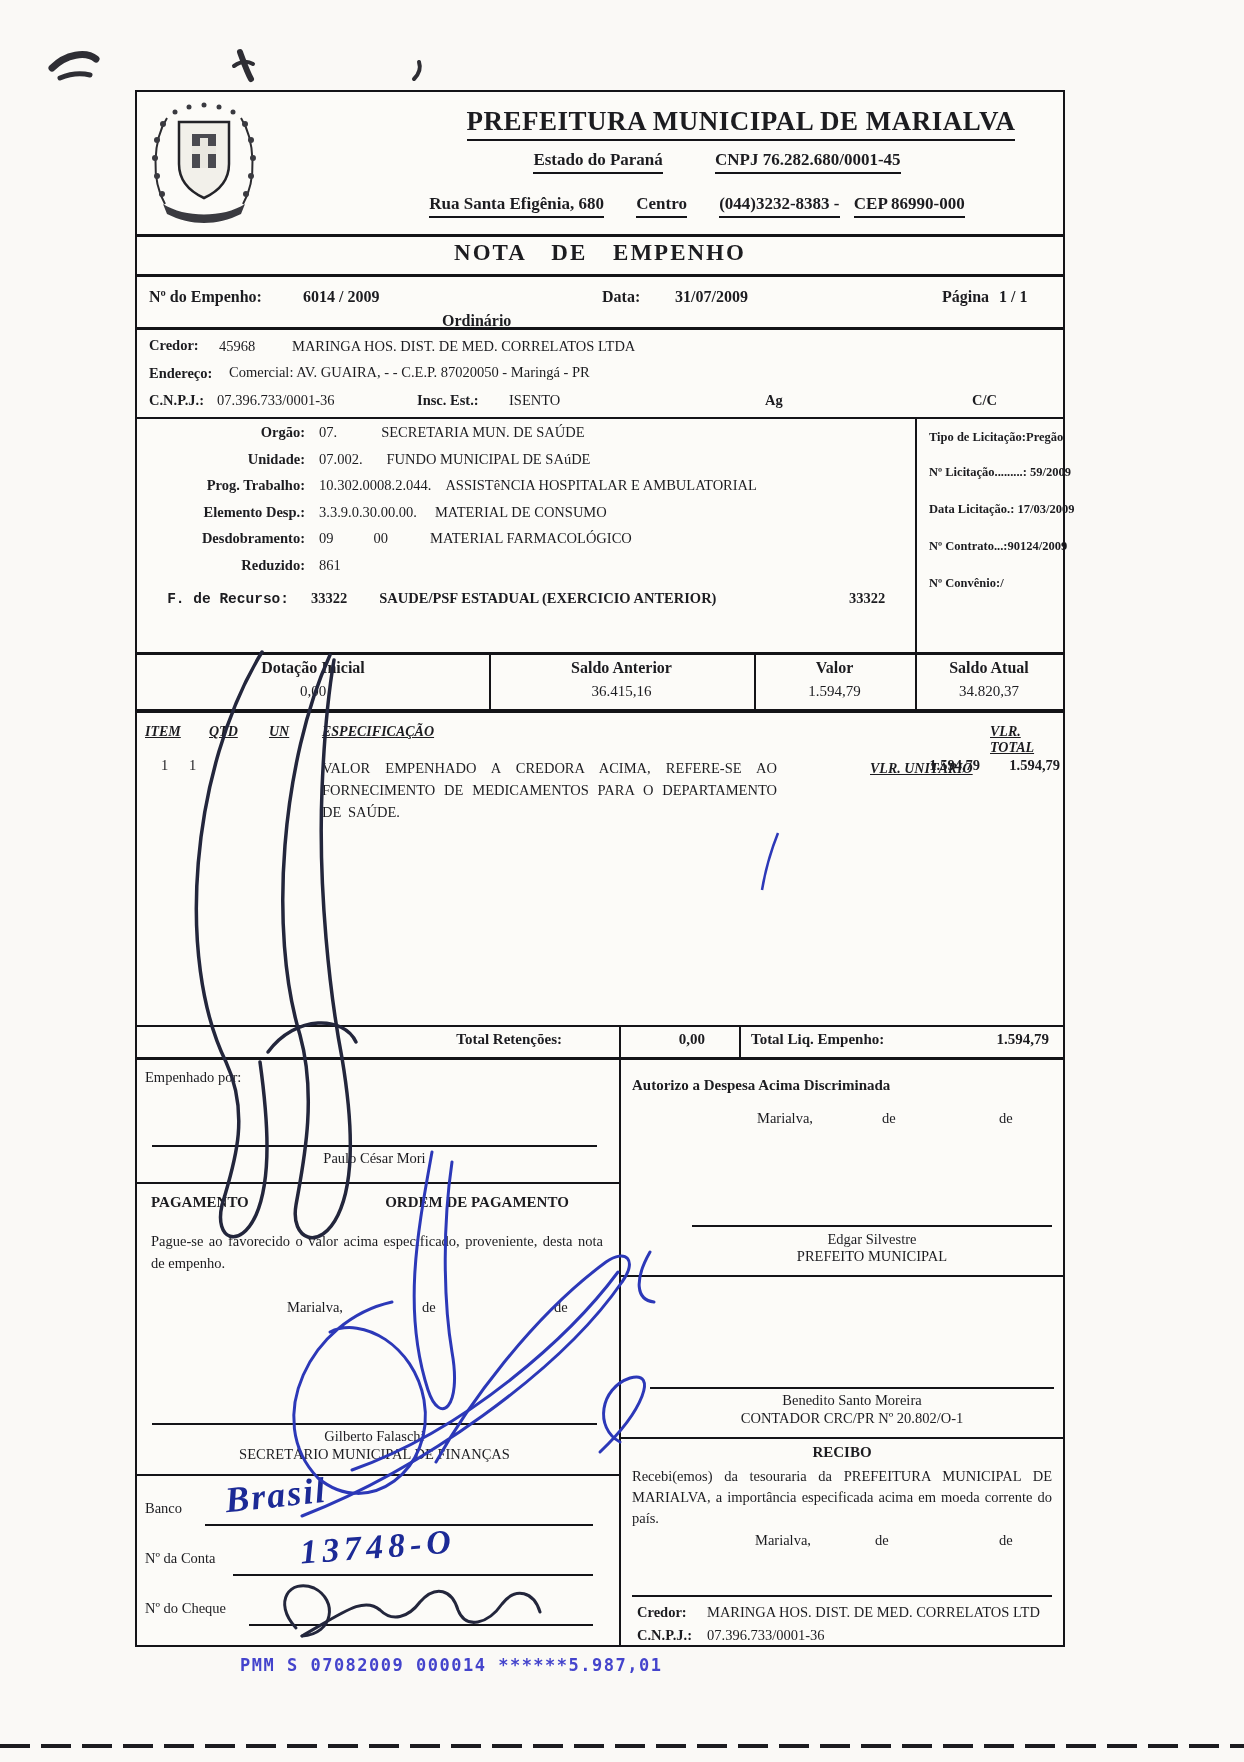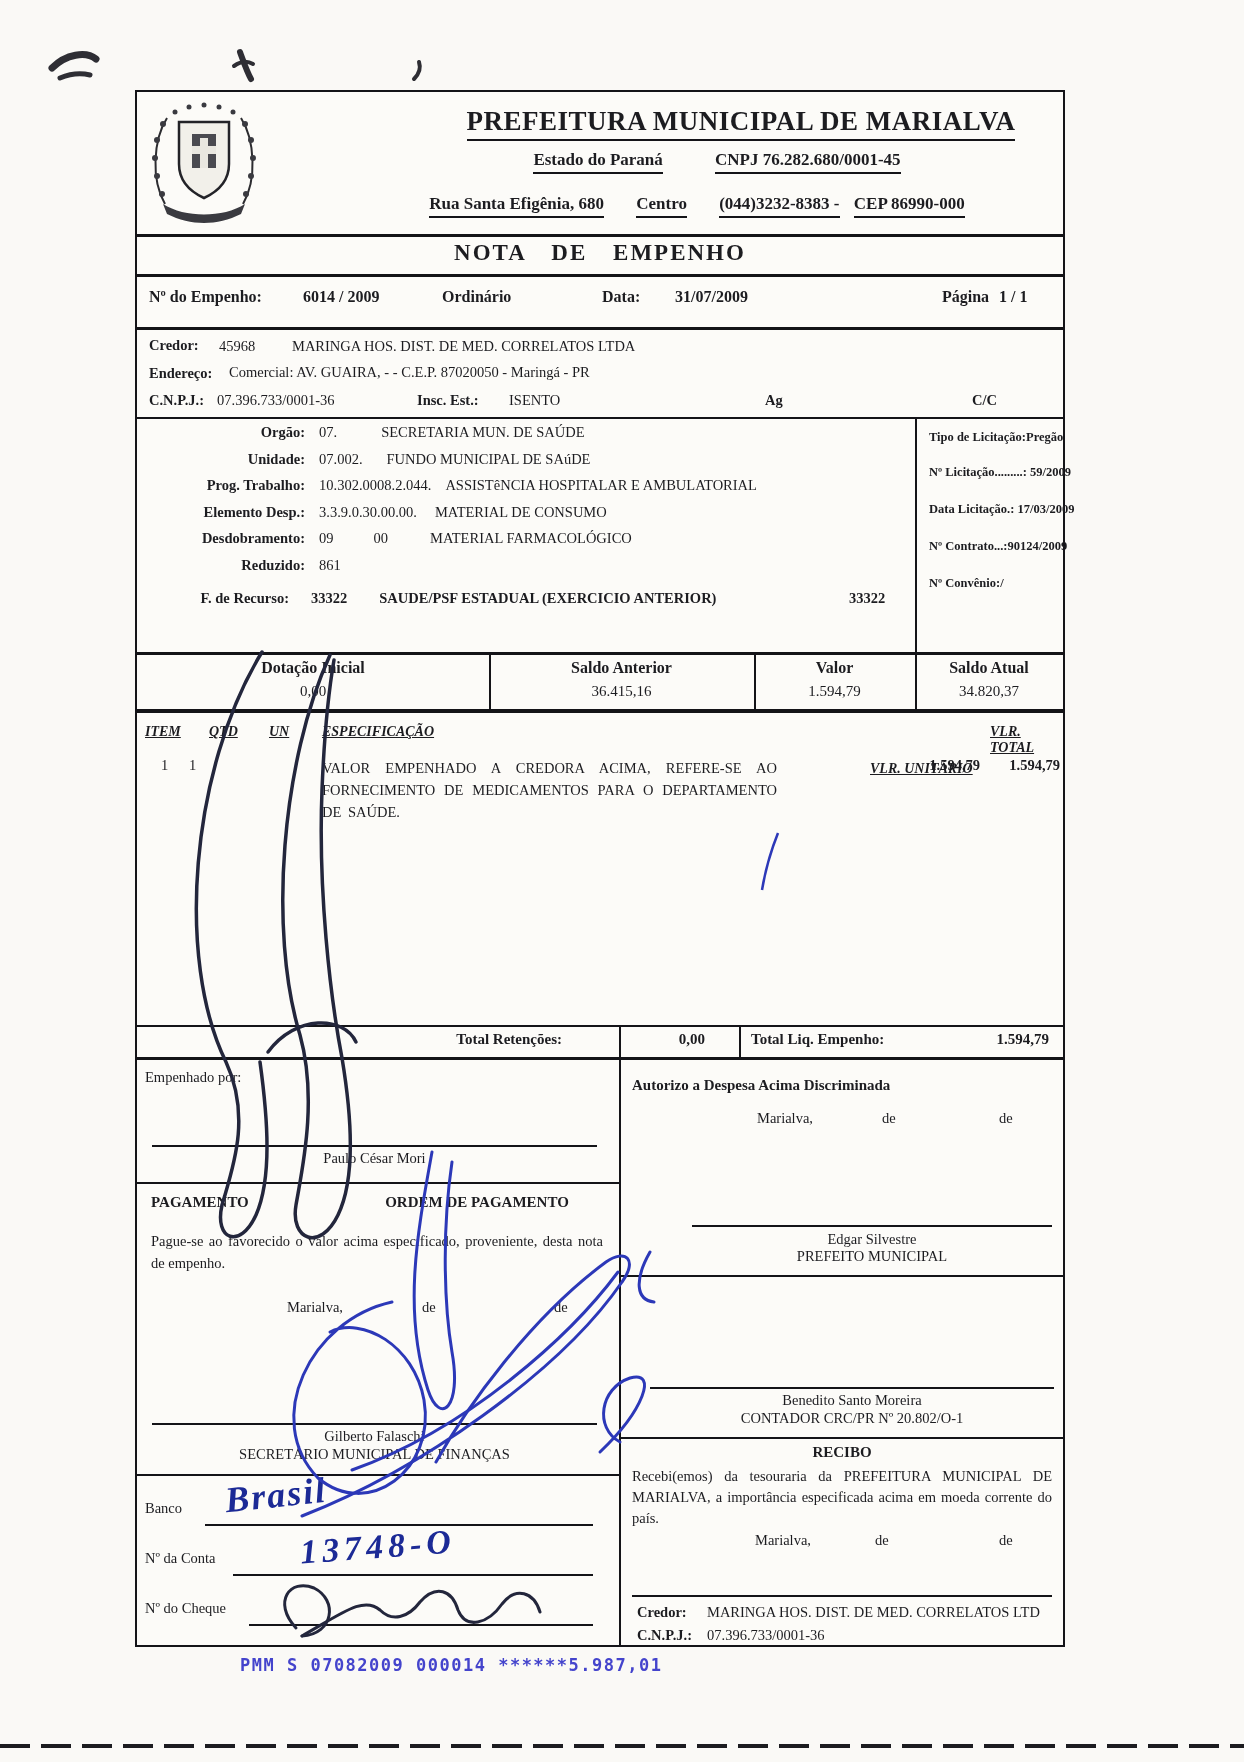--- a/index.html
+++ b/index.html
@@ -77,21 +77,21 @@
     <div class="hl" style="top:142px;height:3px;"></div>
 
     <div class="a c b" style="left:0;top:148px;width:926px;">
       <span style="font-size:23px;letter-spacing:2px;word-spacing:18px;">NOTA DE EMPENHO</span>
     </div>
     <div class="hl" style="top:182px;height:2.5px;"></div>
 
     <div class="a b" style="left:0;top:196px;width:926px;font-size:16px;">
       <span class="a" style="left:12px;">Nº do Empenho:</span>
       <span class="a" style="left:166px;text-align:right;">6014 / 2009</span>
-      <span class="a" style="left:305px;">Ordinário</span>
+      <span class="a" style="left:305px;margin-top:24px;">Ordinário</span>
       <span class="a" style="left:465px;">Data:</span>
       <span class="a" style="left:510px;margin-left:28px;">31/07/2009</span>
       <span class="a" style="left:805px;">Página</span>
       <span class="a" style="left:862px;">1 / 1</span>
     </div>
     <div class="hl" style="top:235px;height:3px;"></div>
 
     <div class="a" style="left:0;top:235px;width:926px;height:90px;font-size:14.5px;">
       <span class="a b" style="left:12px;top:10px;">Credor:</span>
       <span class="a" style="left:82px;top:11px;">45968</span>
@@ -120,21 +120,21 @@
     <div class="budrow" style="top:412px;">
       <span class="budlab">Elemento Desp.:</span><span class="budcode">3.3.9.0.30.00.00.</span><span class="buddesc" style="margin-left:18px;">MATERIAL DE CONSUMO</span>
     </div>
     <div class="budrow" style="top:438px;">
       <span class="budlab">Desdobramento:</span><span class="budcode">09</span><span style="margin-left:40px;">00</span><span class="buddesc" style="margin-left:42px;">MATERIAL FARMACOLÓGICO</span>
     </div>
     <div class="budrow" style="top:465px;">
       <span class="budlab">Reduzido:</span><span class="budcode">861</span>
     </div>
     <div class="budrow b" style="top:498px;width:778px;">
-      <span class="budlab" style="width:152px;">F. de Recurso:</span><span class="budcode" style="margin-left:22px;">33322</span><span class="buddesc" style="margin-left:32px;">SAUDE/PSF ESTADUAL (EXERCICIO ANTERIOR)</span>
+      <span class="budlab" style="width:152px;font-family:Liberation Mono, monospace;">F. de Recurso:</span><span class="budcode" style="margin-left:22px;">33322</span><span class="buddesc" style="margin-left:32px;">SAUDE/PSF ESTADUAL (EXERCICIO ANTERIOR)</span>
       <span class="a" style="left:712px;top:0;">33322</span>
     </div>
     <div class="a" style="left:790px;top:325px;width:140px;height:293px;">
       <div class="lic a" style="left:2px;top:13px;">Tipo de Licitação:Pregão</div>
       <div class="lic a" style="left:2px;top:48px;">Nº Licitação.........: 59/2009</div>
       <div class="lic a" style="left:2px;top:85px;">Data Licitação.: 17/03/2009</div>
       <div class="lic a" style="left:2px;top:122px;">Nº Contrato...:90124/2009</div>
       <div class="lic a" style="left:2px;top:159px;">Nº Convênio:/</div>
     </div>
     <div class="hl" style="top:560px;height:2.5px;"></div>

